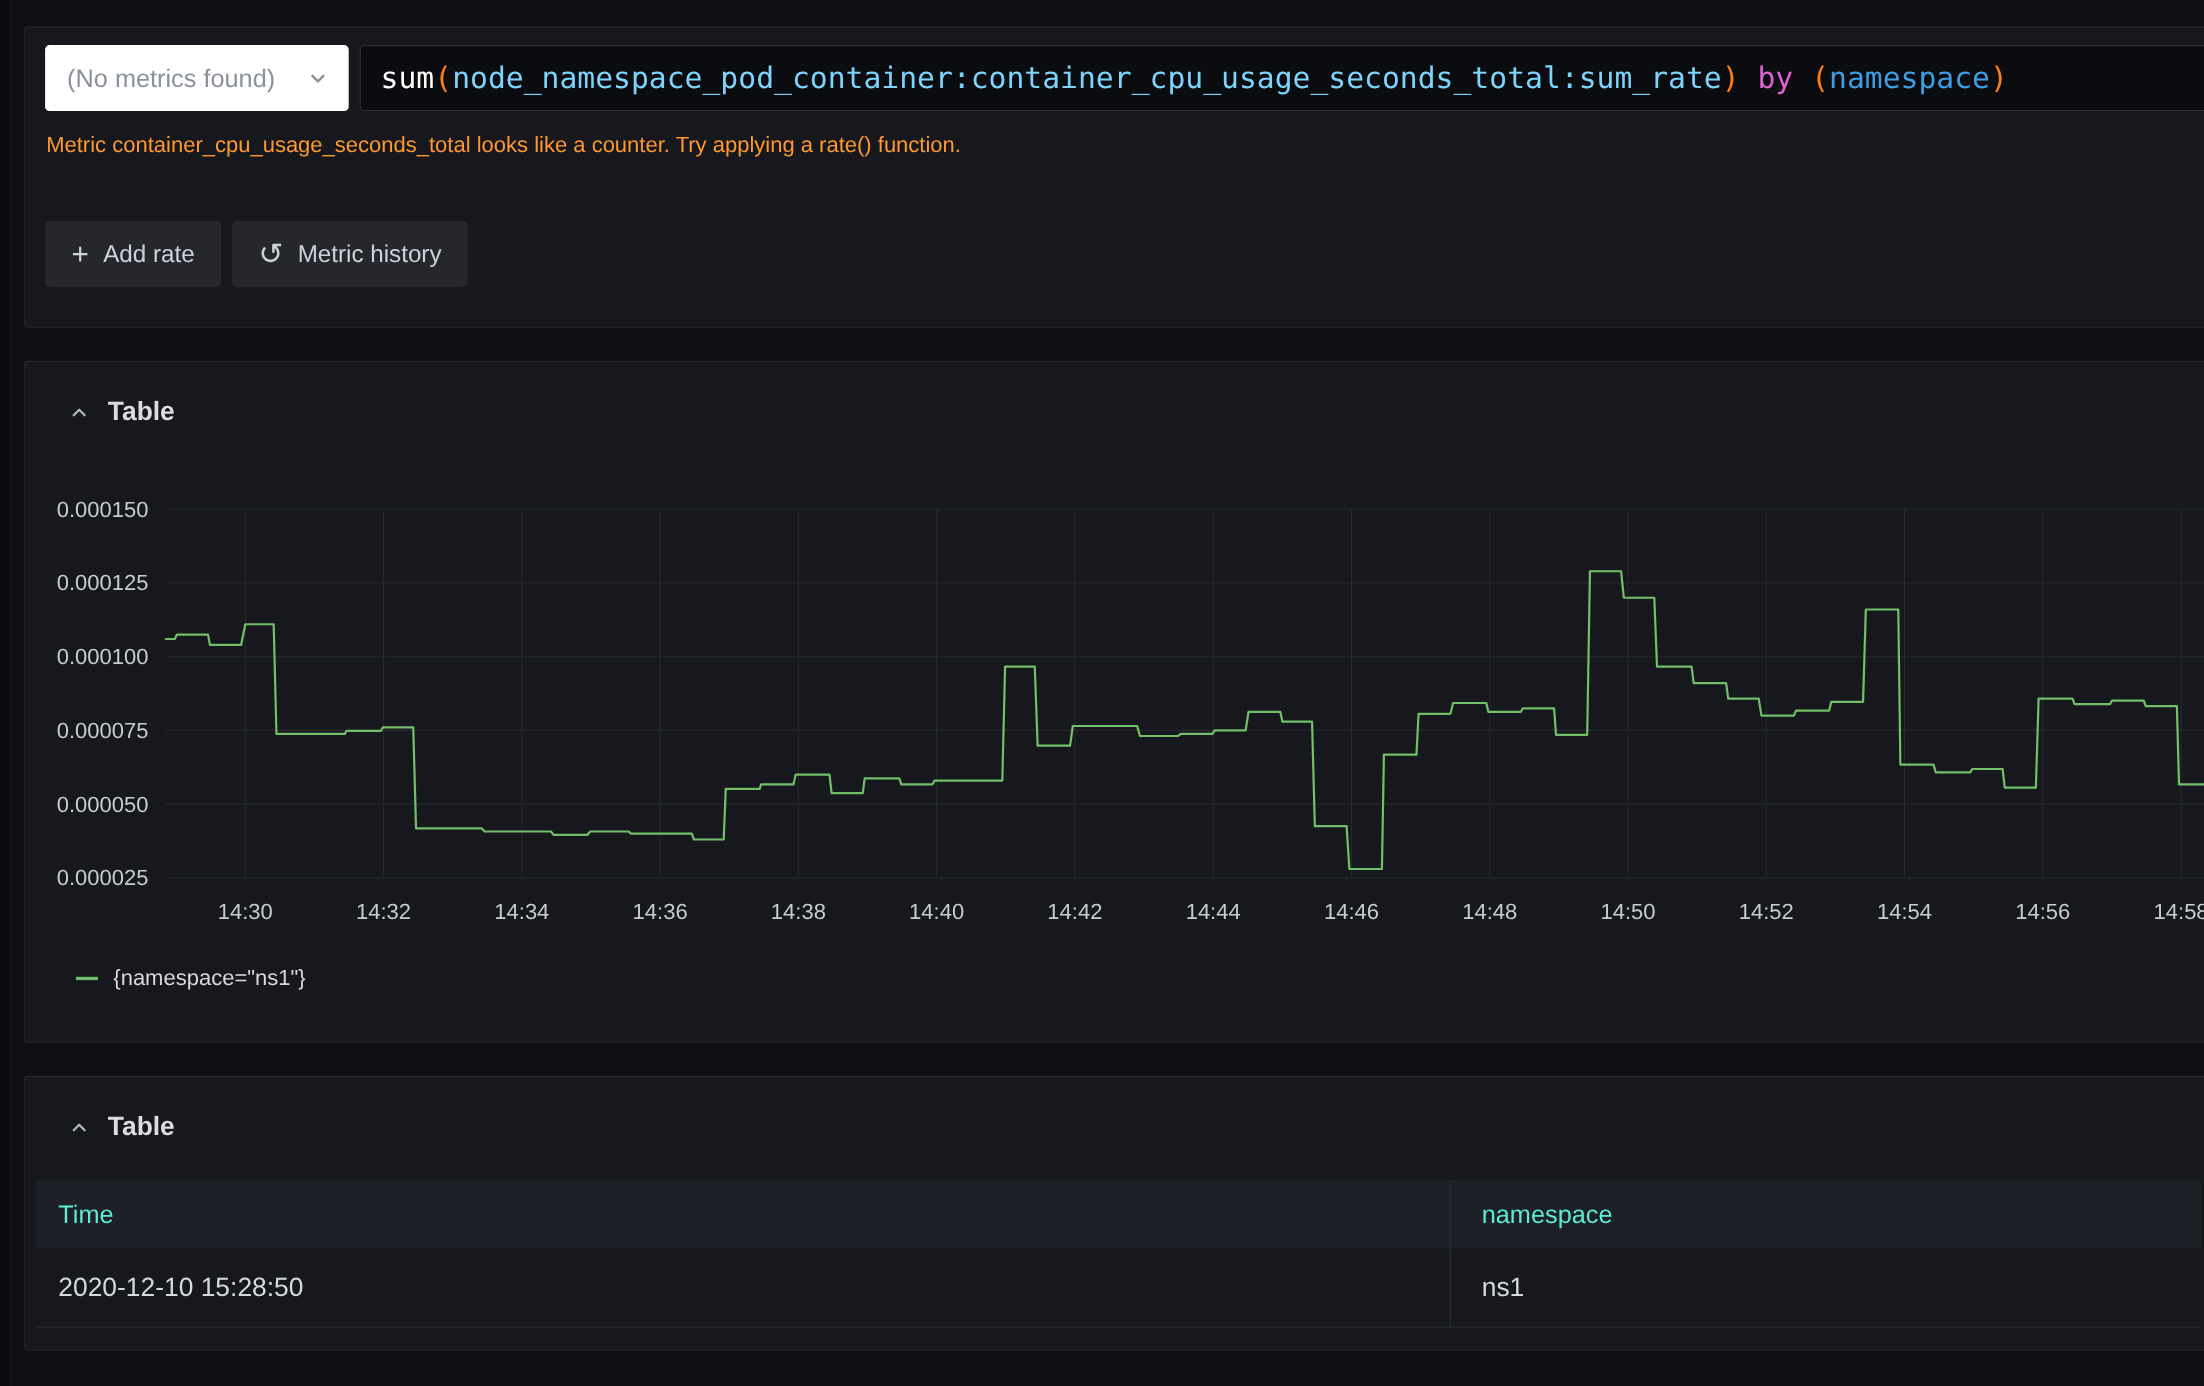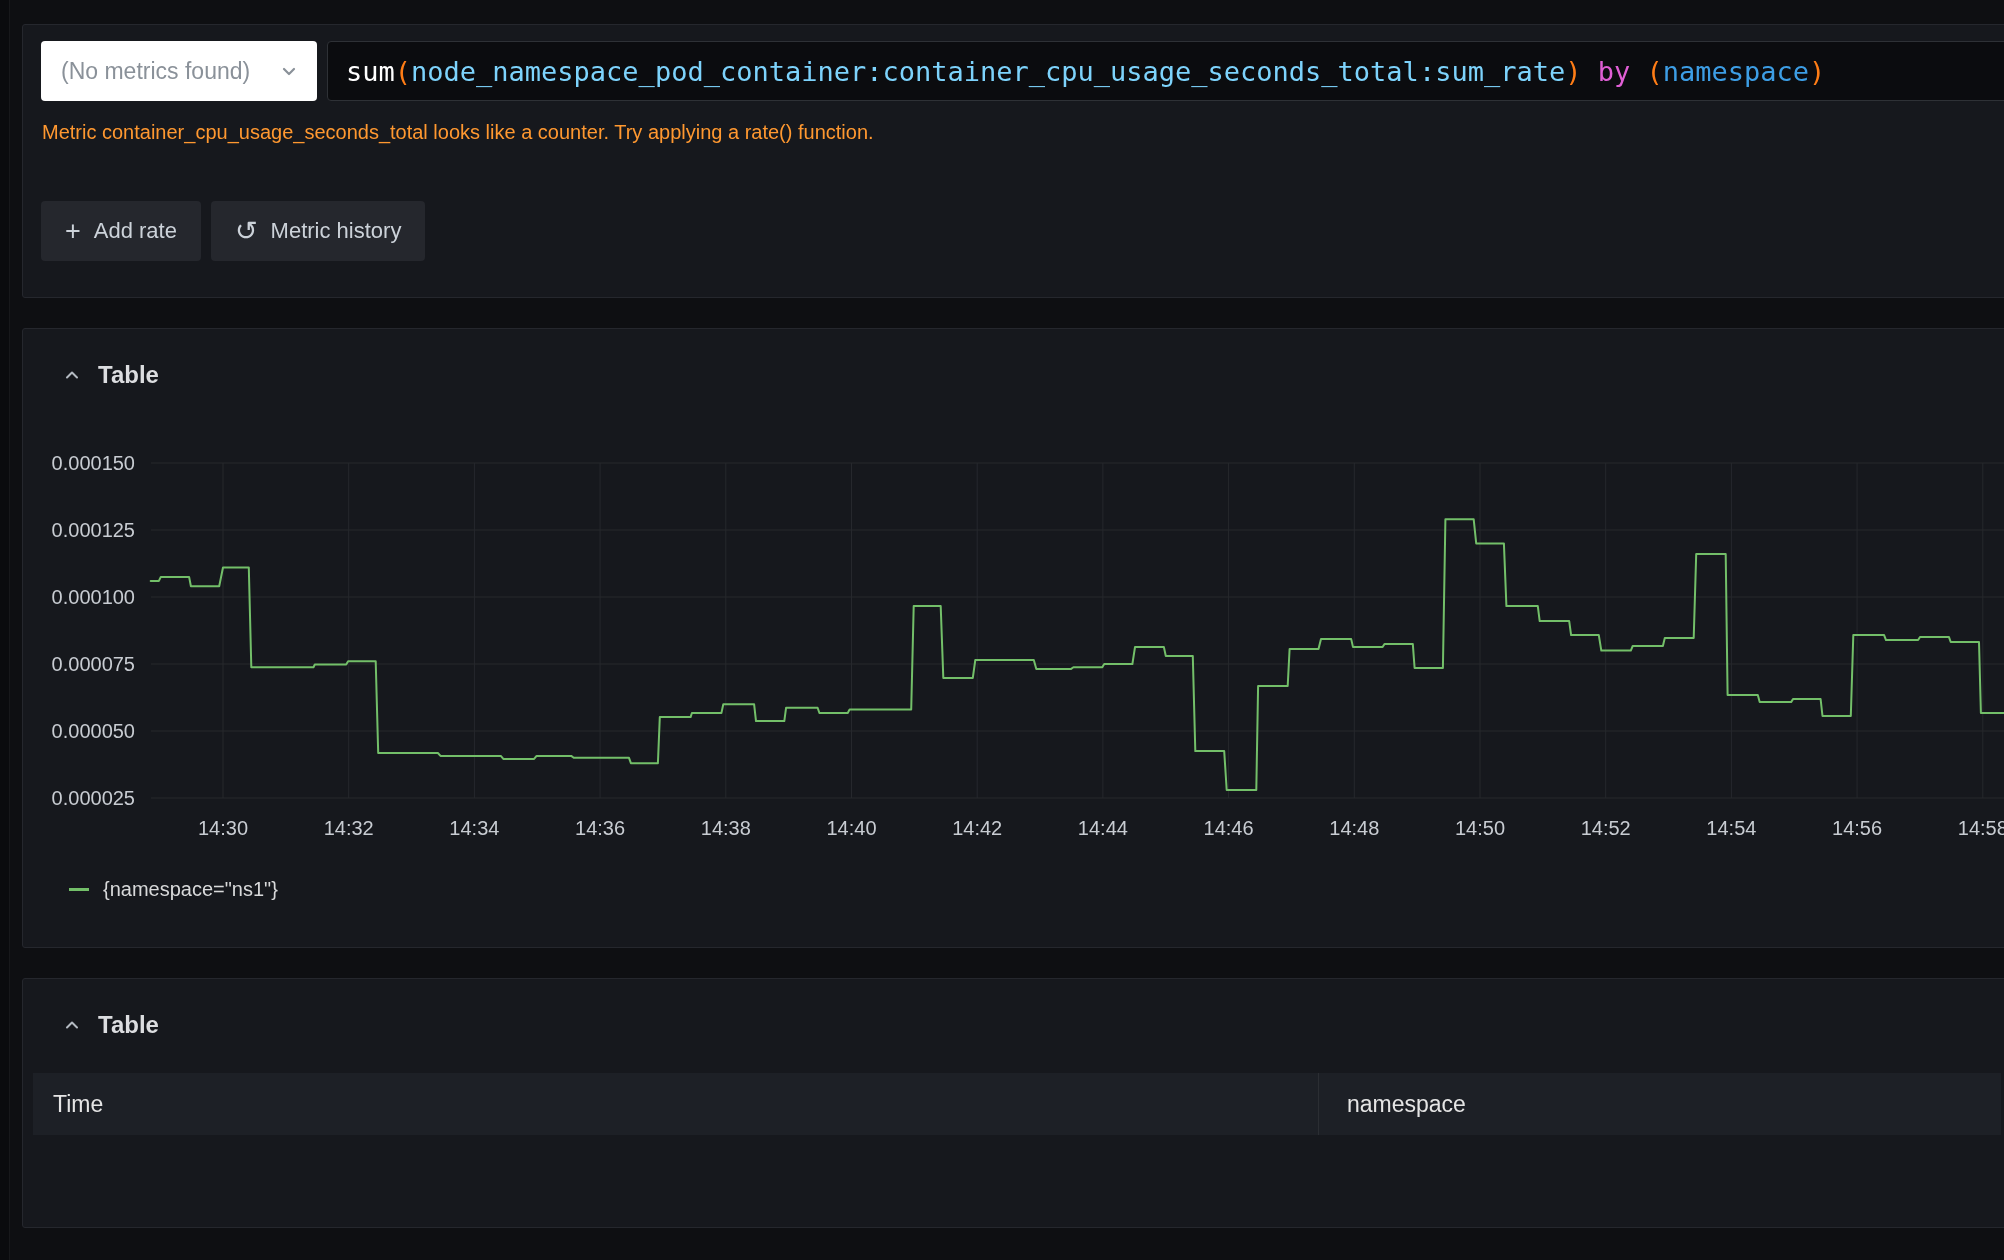--- a/index.html
+++ b/index.html
@@ -39,21 +39,21 @@
   .legend-swatch{width:20px;height:3px;background:#73bf69;}
   .legend-label{font-size:20px;color:#d8d9da;}
 
   
   .gtable{position:absolute;left:10px;top:94px;width:1968px;}
   .gtable-header{display:flex;height:62px;background:#1d2026;}
   .gtable-row{display:flex;height:71px;border-bottom:1px solid #2c2f34;}
   .cell{display:flex;align-items:center;box-sizing:border-box;}
   .col-time{width:1285px;padding-left:20px;}
   .col-ns{flex:1;padding-left:28px;border-left:1px solid #2b2e33;}
-  .th{font-size:23px;color:#e5e5e5;cursor:pointer;}
+  .th{font-size:23px;color:#5eead4;cursor:pointer;}
   .td{font-size:24px;color:#d5d9de;}
 </style>
 </head>
 <body>
 
 <div id="screen">
   <div class="left-strip"></div>
 
   <div class="panel" id="query-panel">
     <div class="dropdown">
@@ -139,15 +139,19 @@
       <svg width="18" height="18" viewBox="0 0 18 18">
         <polyline points="4,11.5 9,6.5 14,11.5" fill="none" stroke="#b4bac2" stroke-width="2" stroke-linecap="round" stroke-linejoin="round"></polyline>
       </svg>
       <span class="panel-title">Table</span>
     </div>
     <div class="gtable">
       <div class="gtable-header">
         <div class="cell col-time th">Time</div>
         <div class="cell col-ns th">namespace</div>
       </div>
+      <div class="gtable-row">
+        <div class="cell col-time td">2020-12-10 15:28:50</div>
+        <div class="cell col-ns td">ns1</div>
+      </div>
     </div>
   </div>
 </div>
 
 </body></html>

